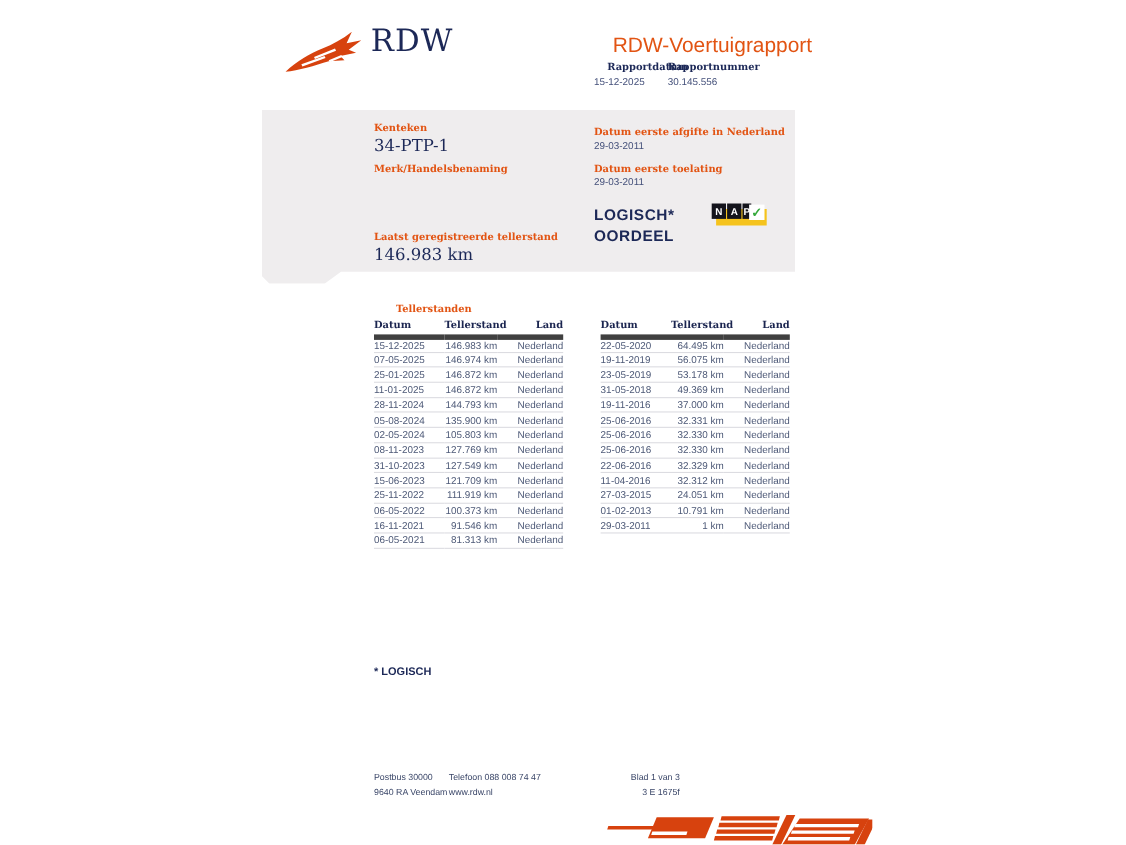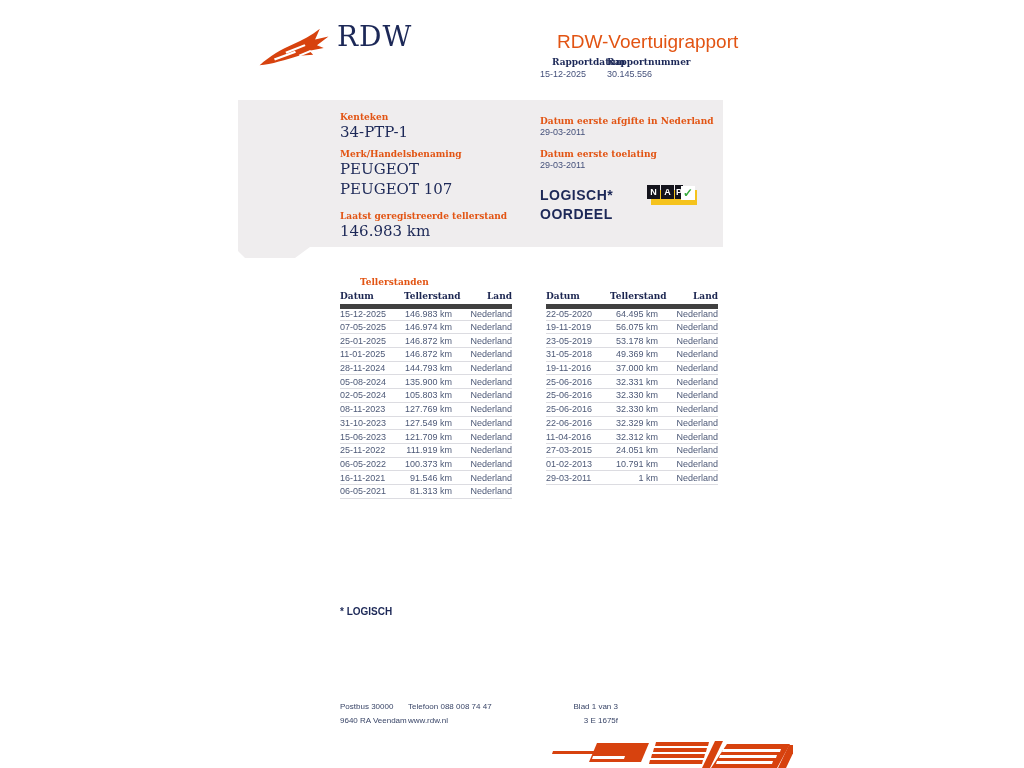--- a/index.html
+++ b/index.html
@@ -78,21 +78,20 @@
   <div class="abs meta-value" style="left:540px; top:69px;">15-12-2025</div>
   <div class="abs meta-label" style="left:607px; top:57px;">Rapportnummer</div>
   <div class="abs meta-value" style="left:607px; top:69px;">30.145.556</div>
 
   <div class="abs" id="summary-panel"></div>
 
   <div class="abs lbl" style="left:340px; top:112px;">Kenteken</div>
   <div class="abs bigval" style="left:340px; top:122px;">34-PTP-1</div>
 
   <div class="abs lbl" style="left:340px; top:149px;">Merk/Handelsbenaming</div>
-  <div class="abs bigval" style="left:340px; top:159px; width:145px;">PEUGEOT PEUGEOT 107</div>
 
   <div class="abs lbl" style="left:340px; top:211px;">Laatst geregistreerde tellerstand</div>
   <div class="abs bigval" style="left:340px; top:221px;">146.983 km</div>
 
   <div class="abs lbl" style="left:540px; top:116px;">Datum eerste afgifte in Nederland</div>
   <div class="abs smallval" style="left:540px; top:127px;">29-03-2011</div>
 
   <div class="abs lbl" style="left:540px; top:149px;">Datum eerste toelating</div>
   <div class="abs smallval" style="left:540px; top:160px;">29-03-2011</div>
 

